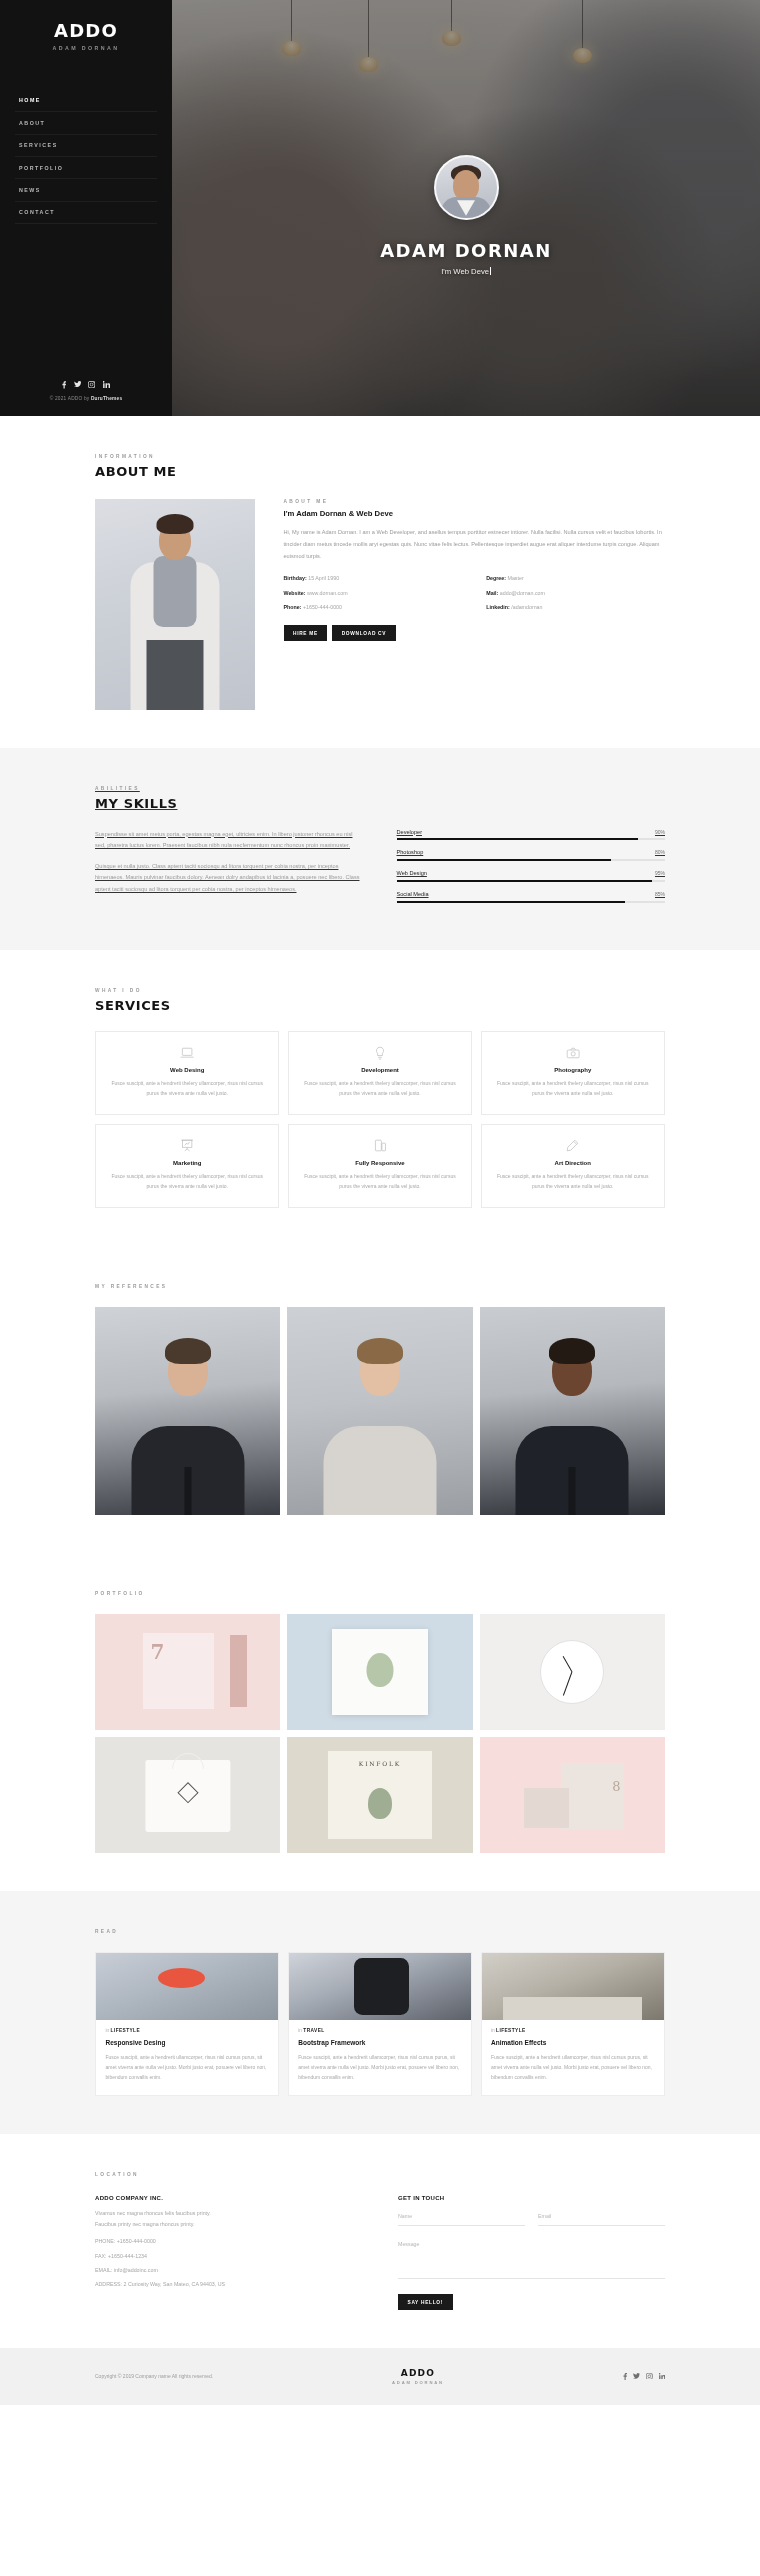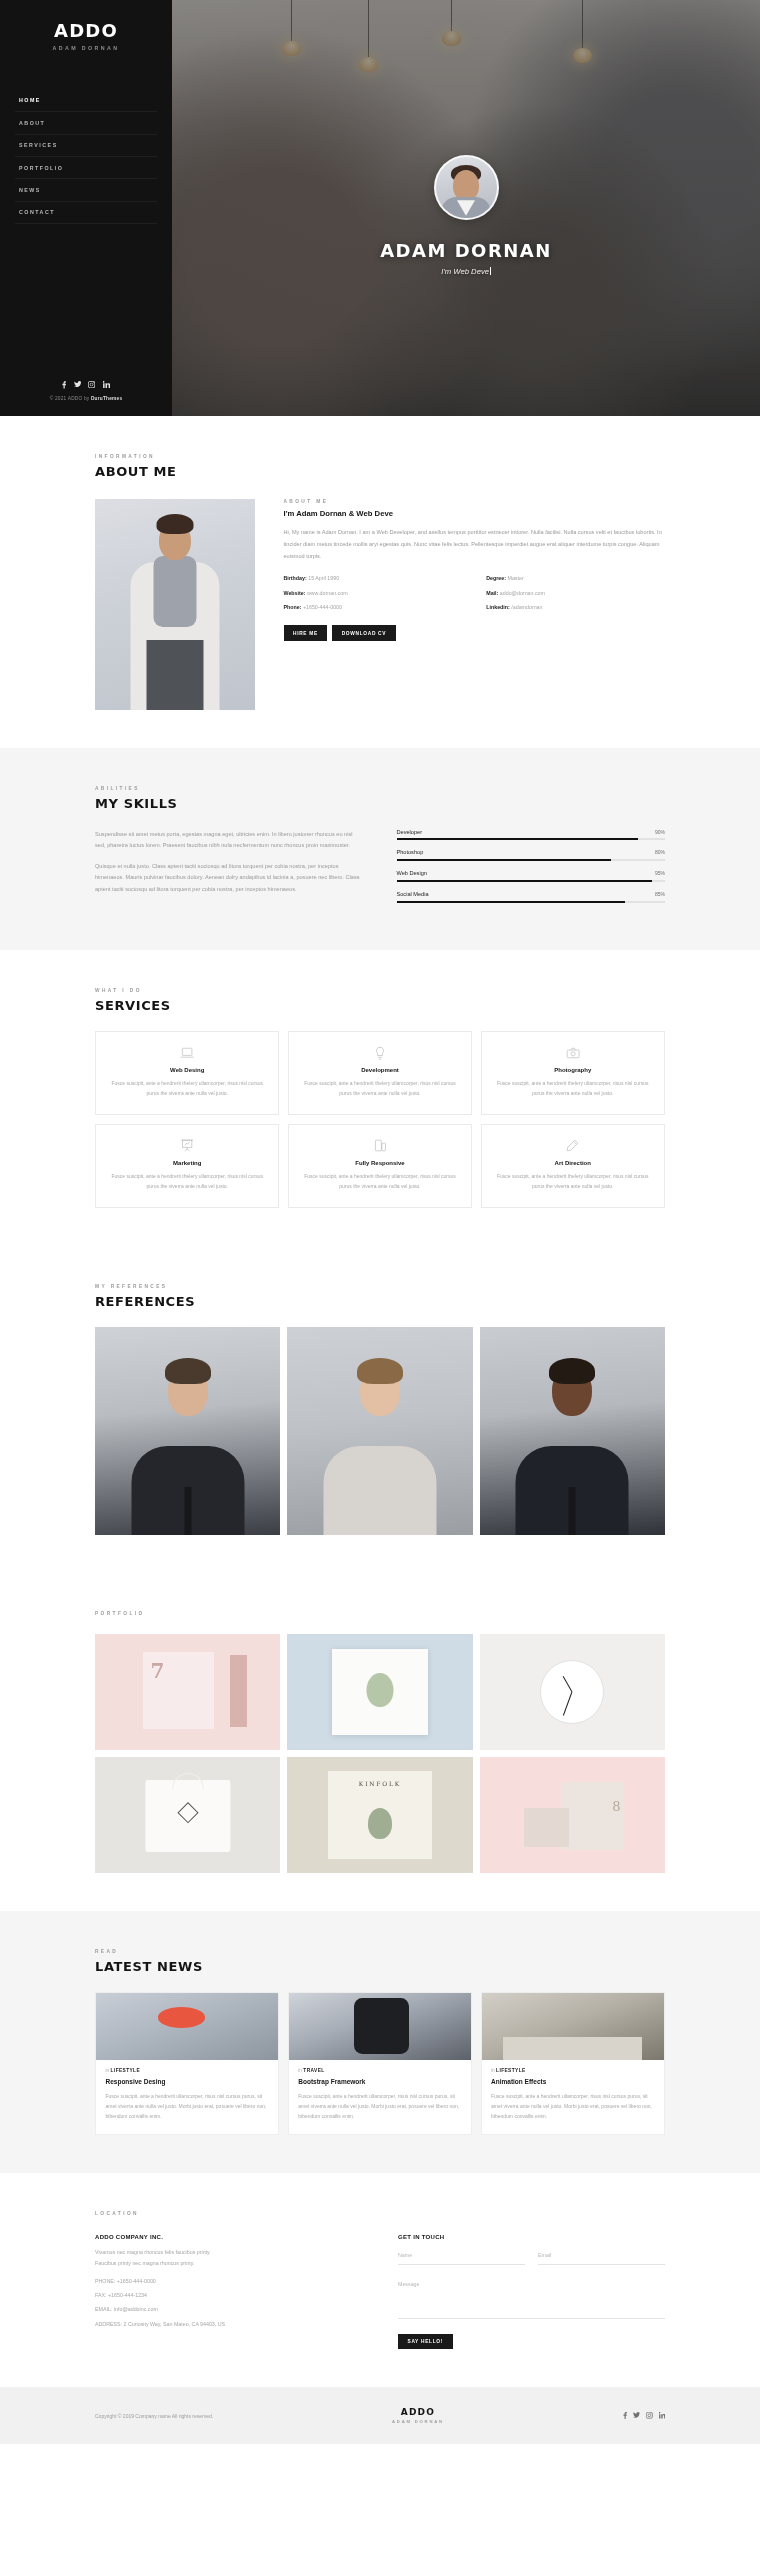--- a/index.html
+++ b/index.html
@@ -109,21 +109,21 @@
     width:18px; height:15.4px; background:#f2f2f0;
     clip-path:polygon(50% 100%, 0 0, 100% 0);
   }
   .hero-name {
     margin-top:20px;
     font-family:"DejaVu Sans", sans-serif;
     font-size:18px; font-weight:bold; letter-spacing:1.5px; color:#fff;
     text-shadow:0 1.2px 6px rgba(0,0,0,.5);
   }
   .hero-role {
-    margin-top:6px; font-size:7.7px; font-style:italic; color:#f0f0f0;
+    margin-top:6px; font-size:7.7px; color:#f0f0f0;
     text-shadow:0 0.6px 3.6px rgba(0,0,0,.5);
   }
   .hero-role .caret { display:inline-block; width:0.6px; height:8.3px; background:#fff; margin-left:1.2px; vertical-align:-1.2px; }
 
   
   .section { padding:38px 0; }
   .wrap { width:570px; margin:0 auto; }
   .eyebrow {
     font-size:4.8px; letter-spacing:2.4px; color:#9b9b9b;
     font-weight:bold; text-transform:uppercase; margin-bottom:4.8px;
@@ -155,21 +155,21 @@
   .info-row { font-size:5.3px; color:#a5a5a5; }
   .info-row b { color:#1c1c1c; font-weight:bold; }
   .btn-row { display:flex; gap:4.8px; }
   .btn {
     background:#1a1a1a; color:#fff;
     font-size:4.8px; font-weight:bold; letter-spacing:0.7px;
     padding:5.3px 9.5px; border:none; cursor:pointer; text-transform:uppercase;
   }
 
   
-  #skills { background:#f5f5f5; }
+  #skills { background:#f5f5f5;text-decoration:underline; }
   .skills-grid { display:grid; grid-template-columns:1fr 1fr; gap:33px; margin-top:18px; }
   .skill-para { font-size:5.6px; line-height:2.05; color:#9a9a9a; margin-bottom:9.5px; }
   .skill { margin-bottom:9.5px; }
   .skill-top { display:flex; justify-content:space-between; align-items:baseline; margin-bottom:3.6px; }
   .skill-name { font-size:5.6px; color:#1c1c1c; }
   .skill-pct { font-size:5px; color:#6f6f6f; }
   .skill-track { height:1.8px; background:#e2e2e2; position:relative; }
   .skill-fill { position:absolute; left:0; top:0; height:1.8px; background:#111; }
 
   
@@ -486,21 +486,20 @@
           <h4>Art Direction</h4>
           <p>Fusce suscipit, ante a hendrerit thelery ullamcorper, risus nisl cursus purus the viverra ante nulla vel justo.</p>
         </div>
       </div>
     </div>
   </section>
 
   <section class="section" id="references">
     <div class="wrap">
       <div class="eyebrow">MY REFERENCES</div>
-      <h2 class="sec-title">REFERENCES</h2>
       <div class="refs">
         <div class="ref r1">
             <div class="rb"></div>
             <div class="rf"></div>
             <div class="rh"></div>
             <div class="tie"></div>
           </div>
         <div class="ref r2">
             <div class="rb"></div>
             <div class="rf"></div>
@@ -550,21 +549,20 @@
             <div class="box"></div>
             <div class="n8">8</div>
           </div>
       </div>
     </div>
   </section>
 
   <section class="section" id="news">
     <div class="wrap">
       <div class="eyebrow">READ</div>
-      <h2 class="sec-title">LATEST NEWS</h2>
       <div class="posts">
         <article class="post">
           <div class="thumb p1"></div>
           <div class="post-body">
             <div class="post-cat"><span>in</span> <b>LIFESTYLE</b></div>
             <h4>Responsive Desing</h4>
             <p>Fusce suscipit, ante a hendrerit ullamcorper, risus nisl cursus purus, sit amet viverra ante nulla vel justo. Morbi justo erat, posuere vel libero non, bibendum convallis enim.</p>
           </div>
         </article>
         <article class="post">

